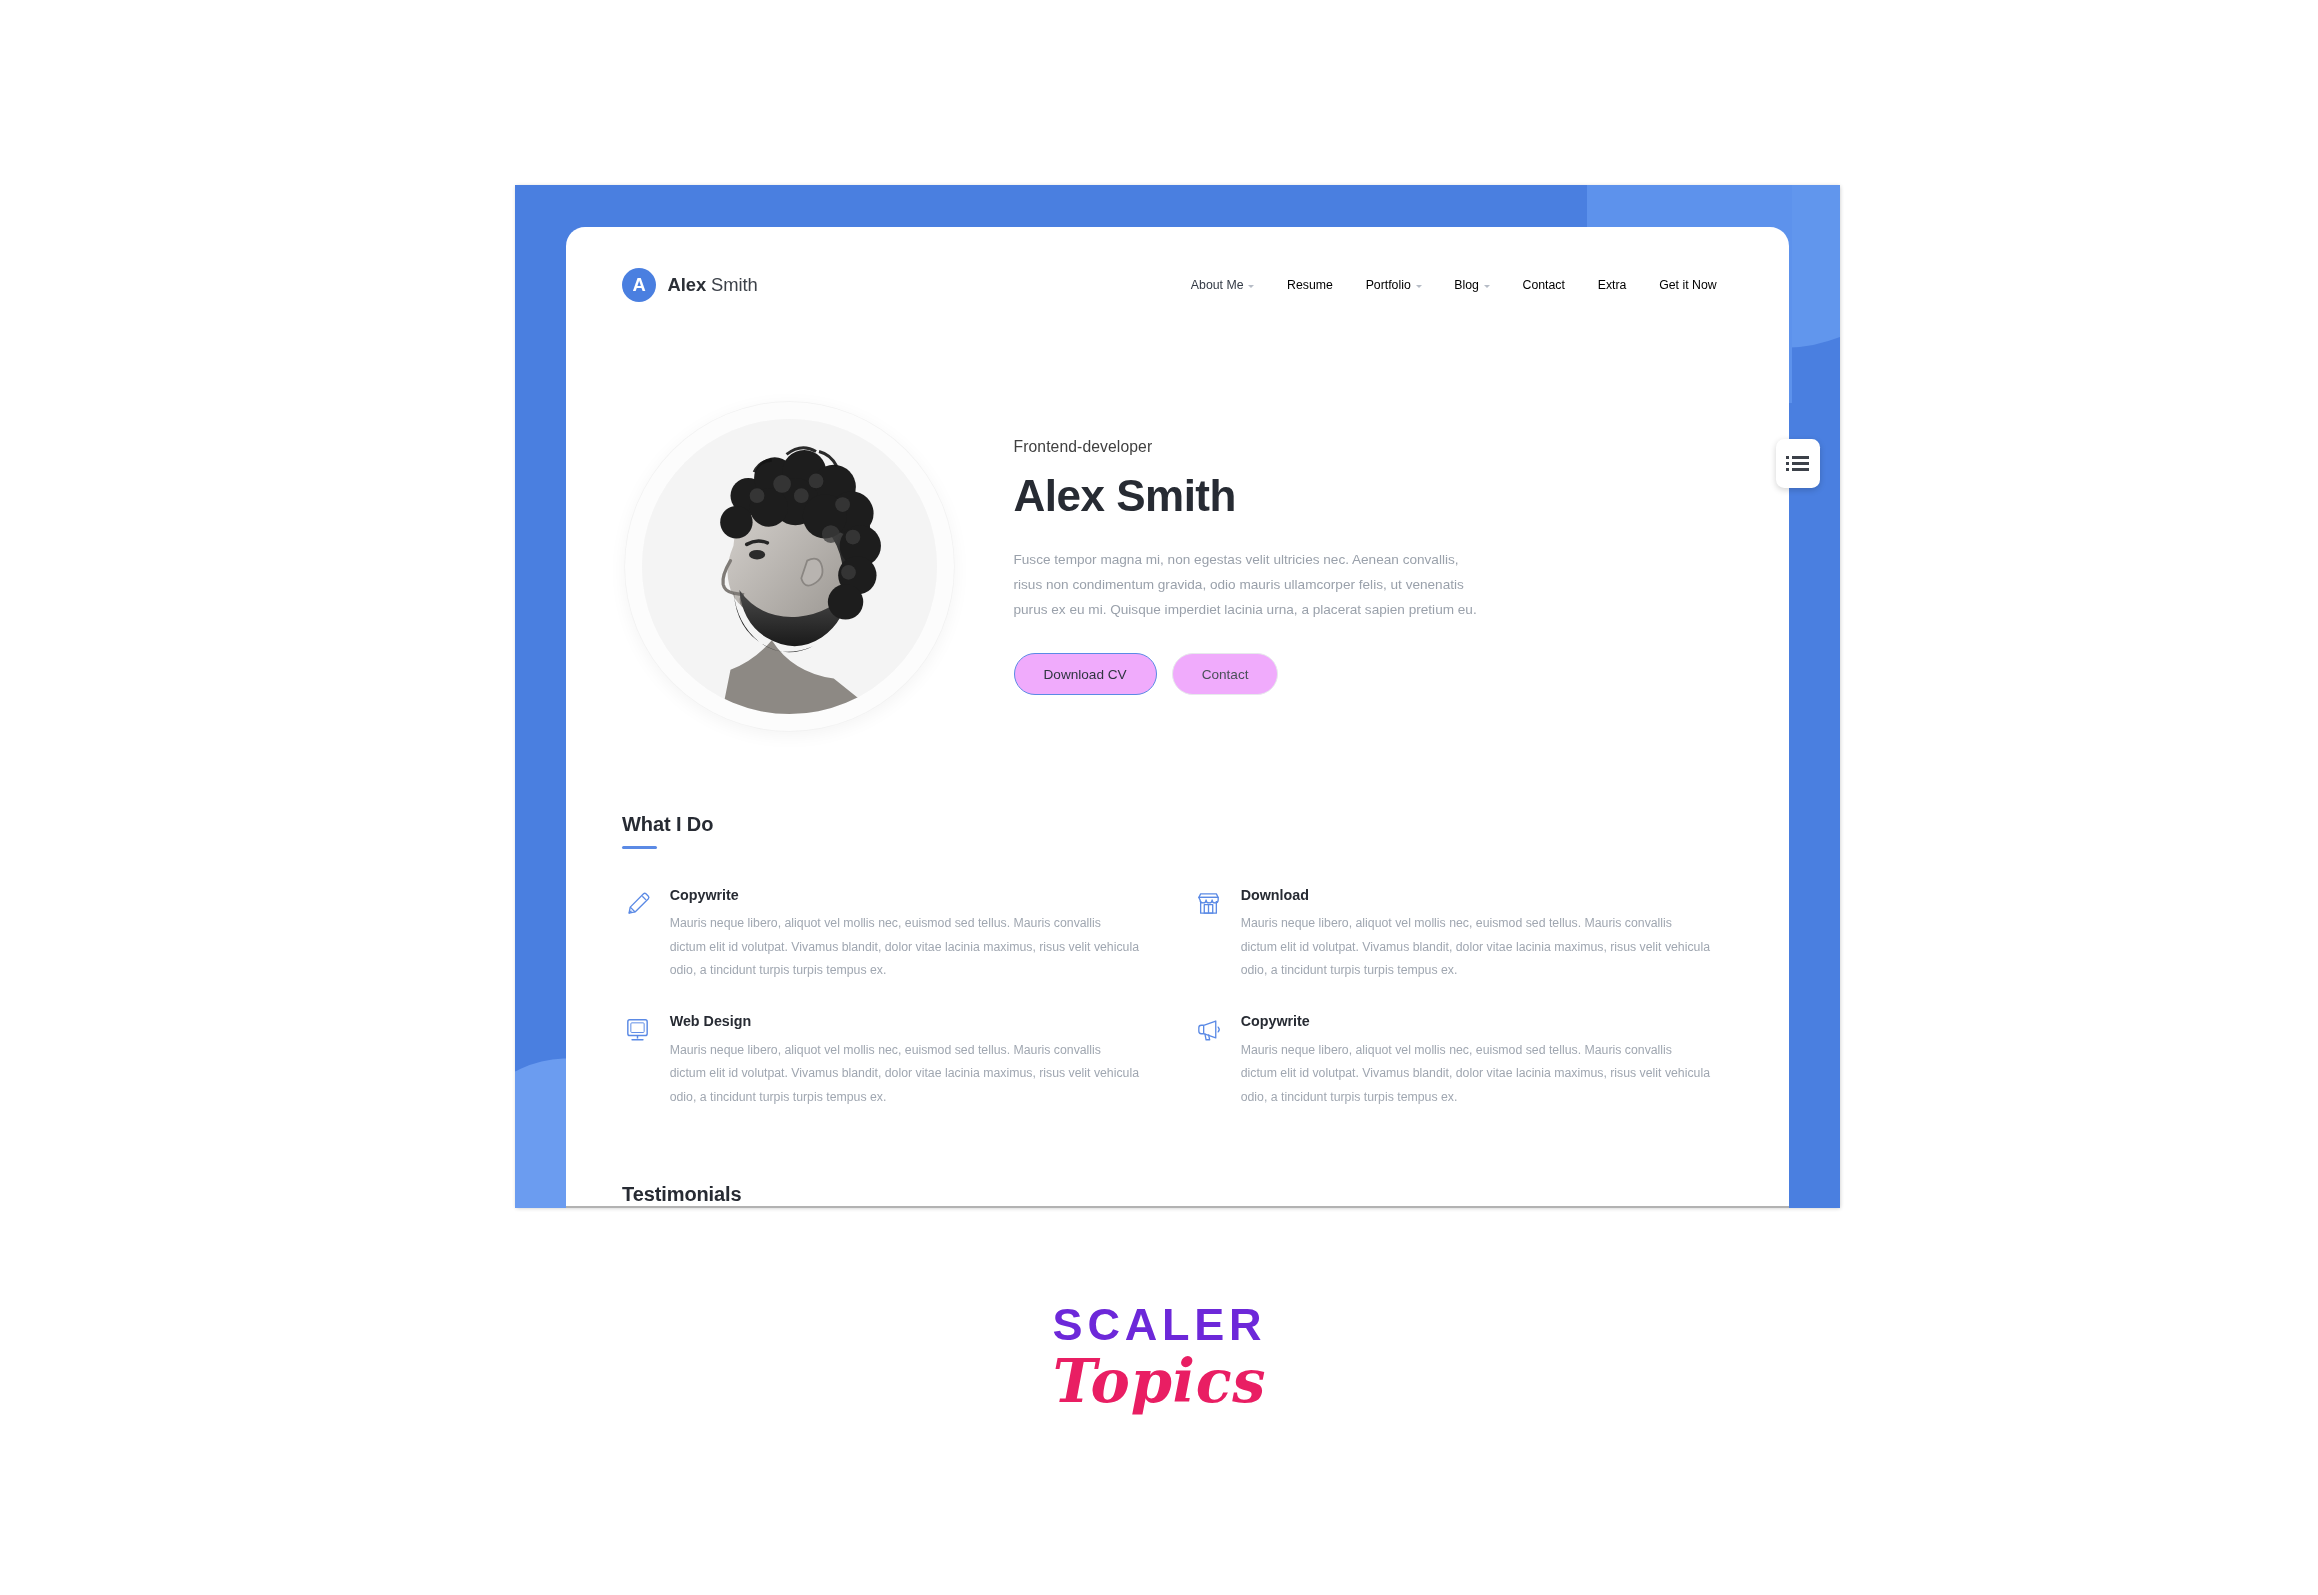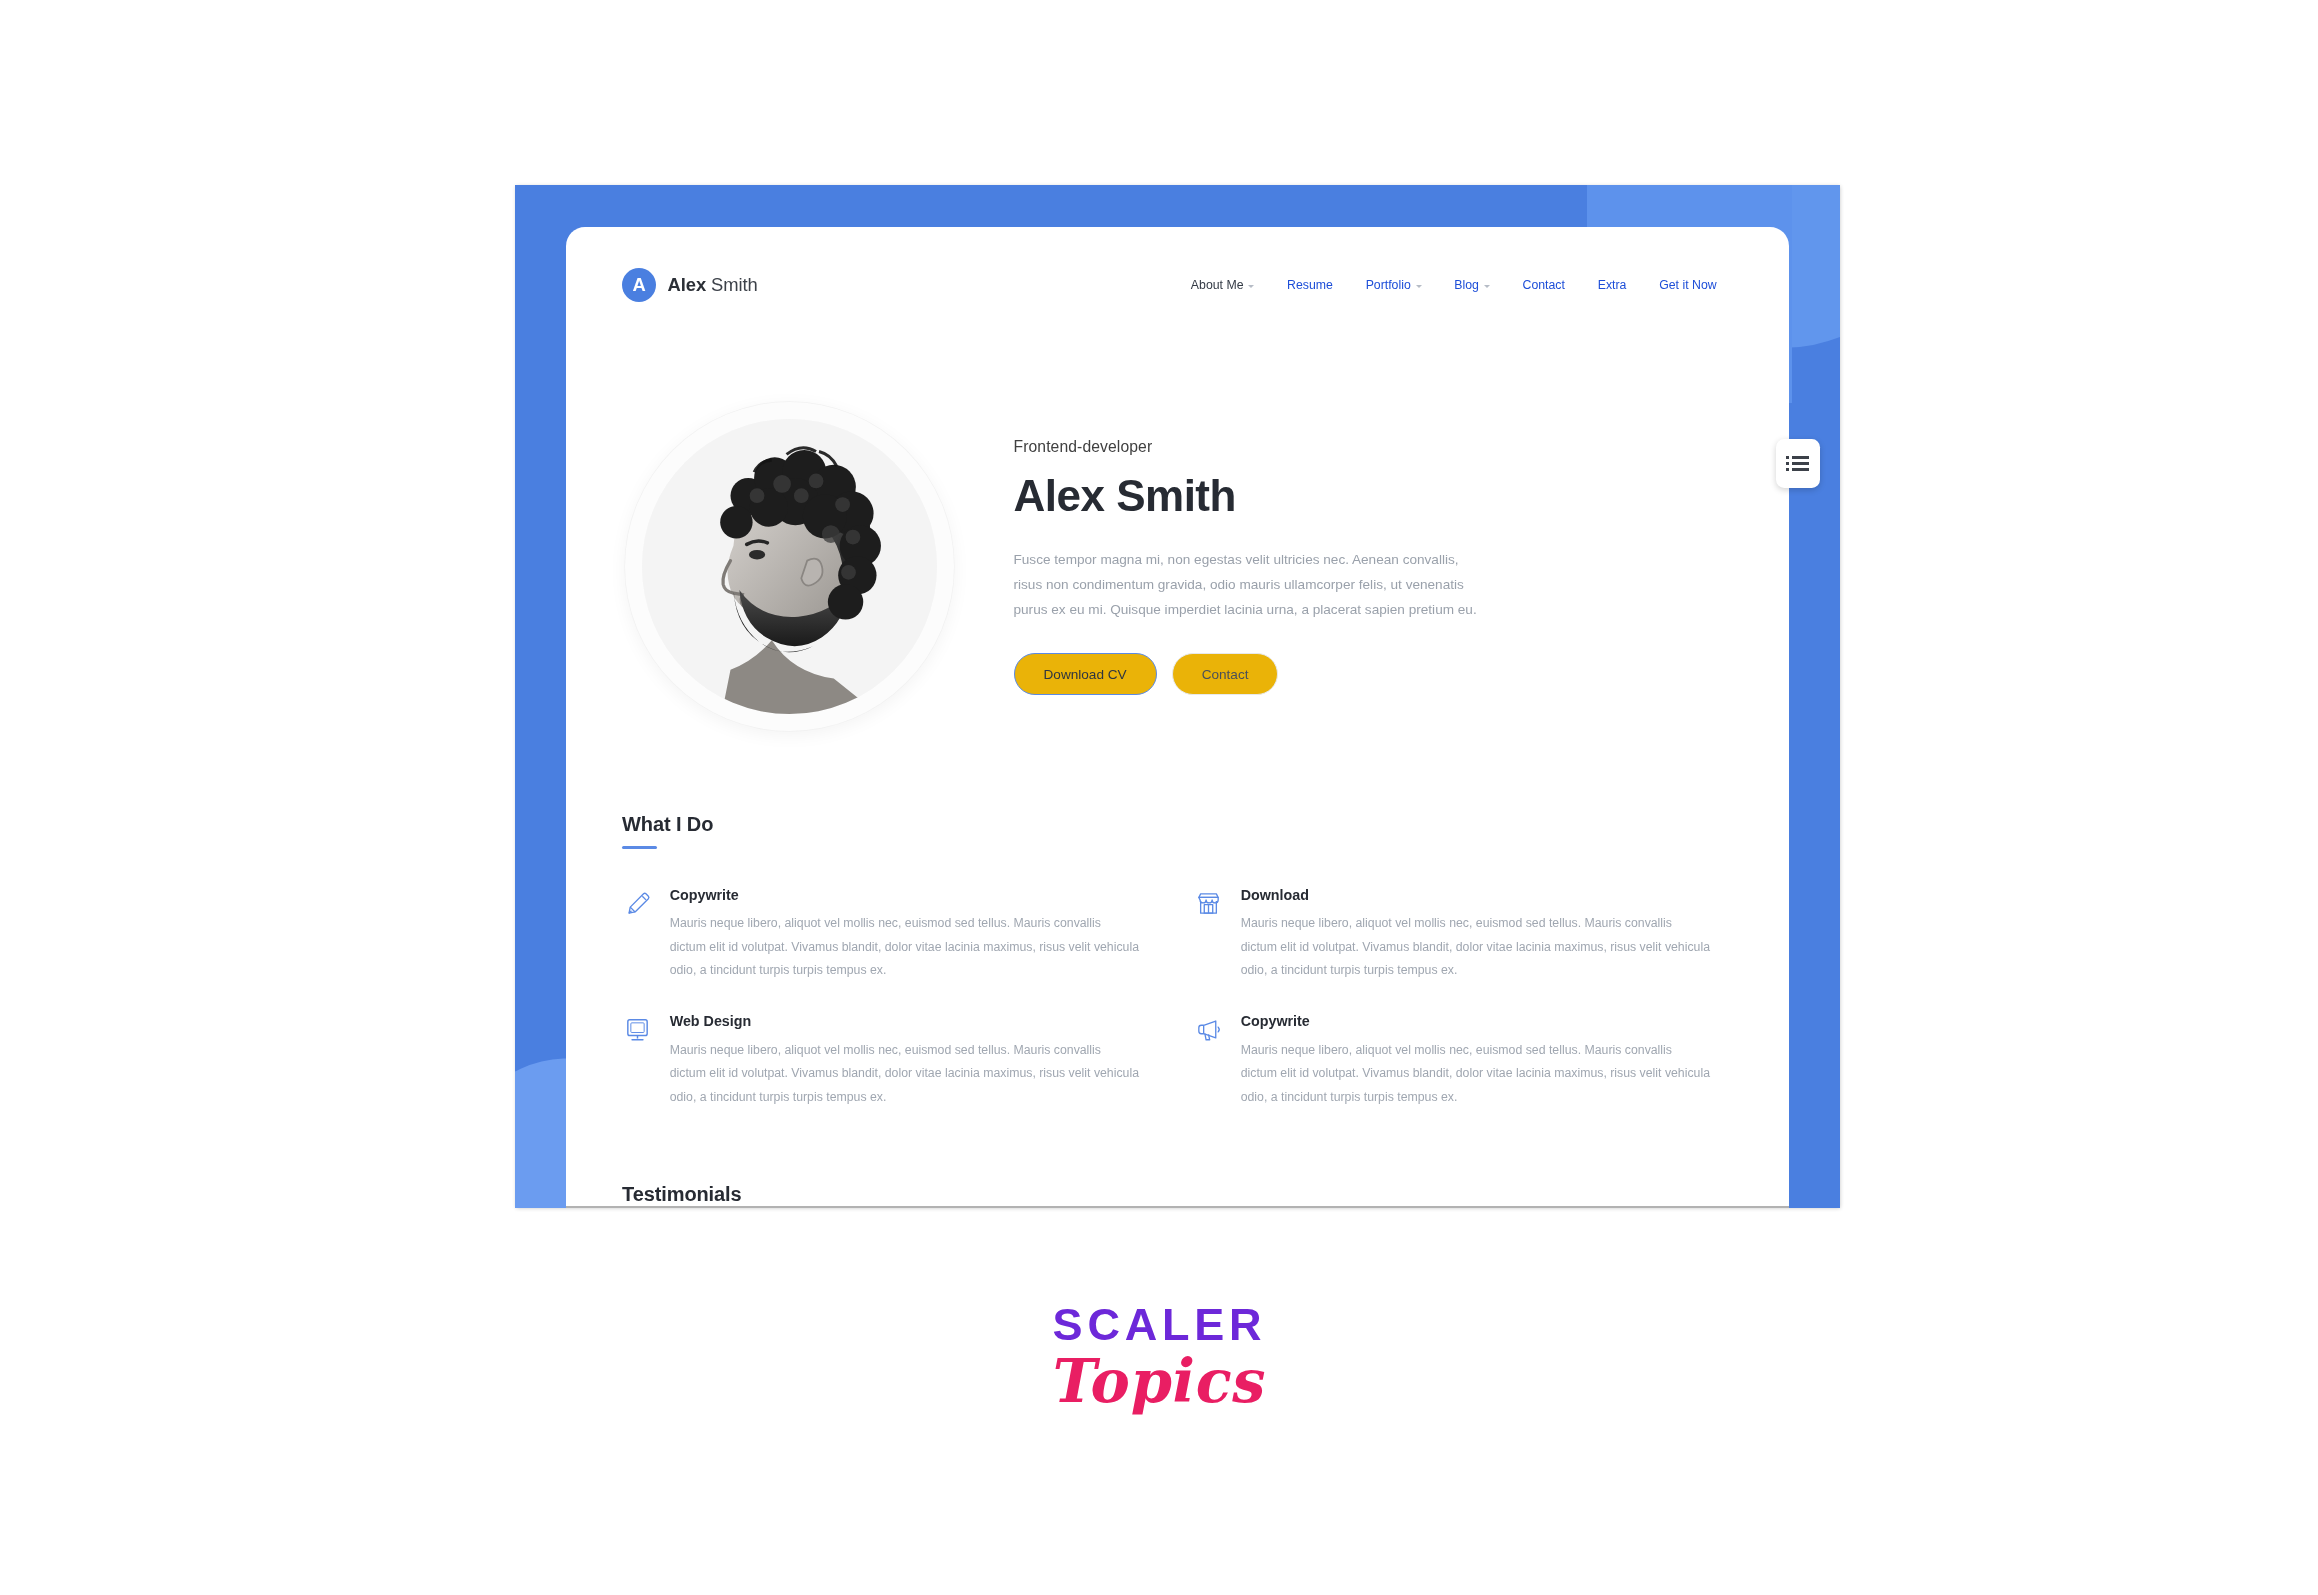--- a/index.html
+++ b/index.html
@@ -121,21 +121,21 @@
   .main-nav {
     display: flex;
     align-items: flex-start;
     gap: 0;
   }
   .nav-item {
     display: flex;
     align-items: center;
     gap: 4.8px;
     font-size: 12.3px;
-    color: #1d4ed8;
+    color: #000000;
     padding: 0 16.4px;
     white-space: nowrap;
     cursor: pointer;
   }
   .nav-item.active { color: #333a45; font-weight: 500; }
   .nav-caret {
     width: 0; height: 0;
     border-left: 3.4px solid transparent;
     border-right: 3.4px solid transparent;
     border-top: 3.4px solid #b6bcc6;
@@ -214,21 +214,21 @@
     margin-bottom: 31px;
   }
   .hero-actions { display: flex; gap: 15px; }
   .btn {
     height: 42px;
     padding: 13px 29px;
     border-radius: 23px;
     display: flex; align-items: center; justify-content: center;
     font-size: 13.6px;
     cursor: pointer;
-    background: #eab308;
+    background: #f0abfc;
     white-space: nowrap;
   }
   .btn-primary { border: 1.4px solid #5b8ae5; color: #2f3540; }
   .btn-ghost   { border: 1.4px solid #e7e9ec; color: #4a5059; }
 
   
   .section { padding-top: 82px; }
   .section-title {
     font-size: 20px;
     font-weight: bold;

